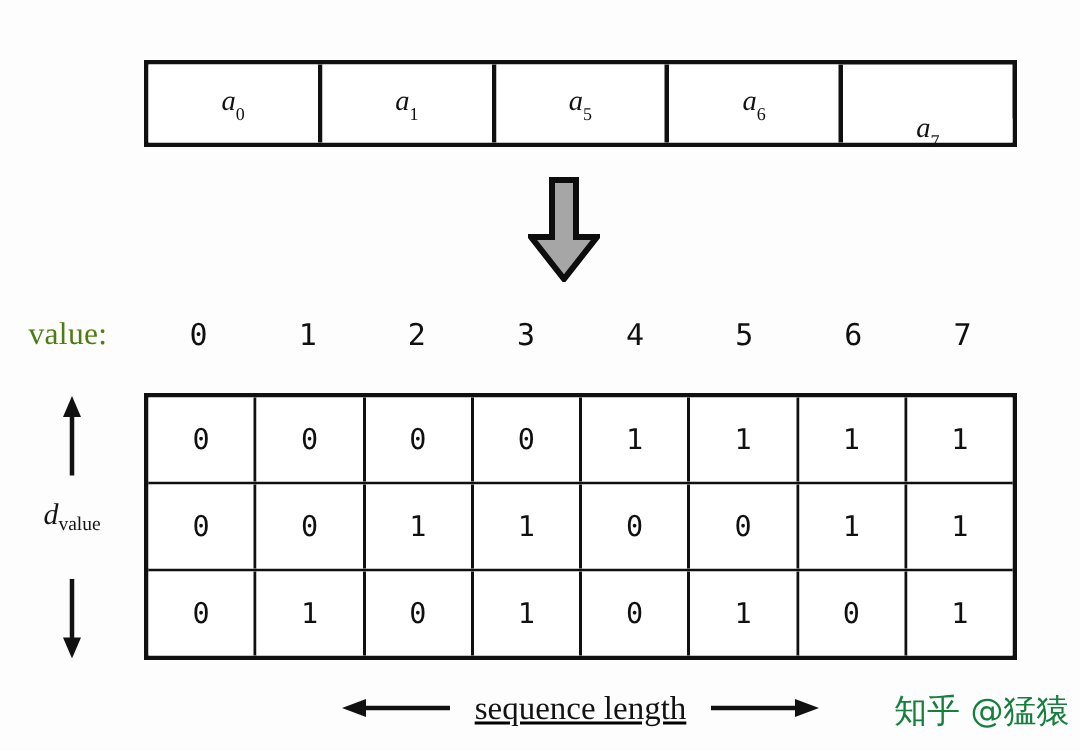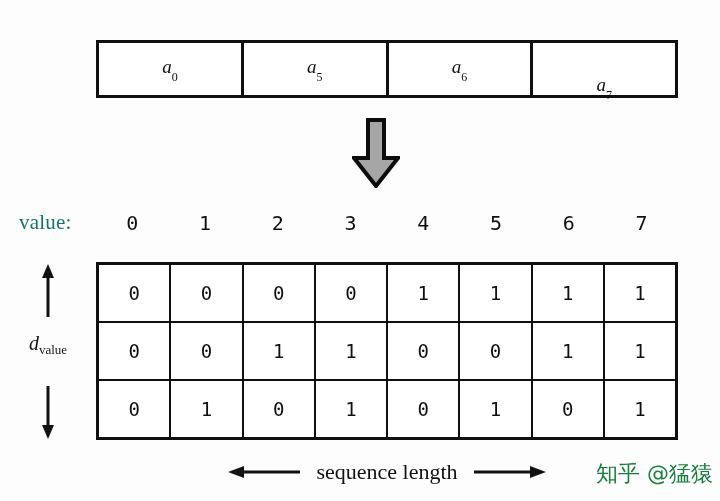--- a/index.html
+++ b/index.html
@@ -61,21 +61,21 @@
     width: 48px;
     height: 70px;
   }
 
   
   .value-label {
     position: absolute;
     left: 19px;
     top: 210px;
     font-size: 21px;
-    color: #0f766e;
+    color: #4d7c0f;
     letter-spacing: 0.2px;
   }
   .value-row {
     position: absolute;
     left: 96px;
     top: 208px;
     width: 582px;
     height: 30px;
     display: flex;
   }
@@ -162,20 +162,21 @@
   .seqlen-group {
     position: absolute;
     left: 96px;
     top: 452px;
     width: 582px;
     height: 40px;
     display: flex;
     align-items: center;
     justify-content: center;
     gap: 14px;
+    text-decoration: underline;
   }
   .seqlen-text {
     font-size: 22px;
     color: #121212;
     white-space: nowrap;
   }
   .h-arrow-left, .h-arrow-right {
     width: 74px;
     height: 16px;
   }
@@ -193,20 +194,23 @@
   }
 </style>
 </head>
 <body>
 
 <div id="canvas">
 
   <div class="seq-array">
     <div class="seq-cell">
       <span class="var"><span>a</span><span class="sub">0</span></span>
+    </div>
+    <div class="seq-cell">
+      <span class="var"><span>a</span><span class="sub">1</span></span>
     </div>
     <div class="seq-cell">
       <span class="var"><span>a</span><span class="sub">5</span></span>
     </div>
     <div class="seq-cell">
       <span class="var"><span>a</span><span class="sub">6</span></span>
     </div>
     <div class="seq-cell">
       <span class="var"><span>a</span><span class="sub">7</span></span>
     </div>

